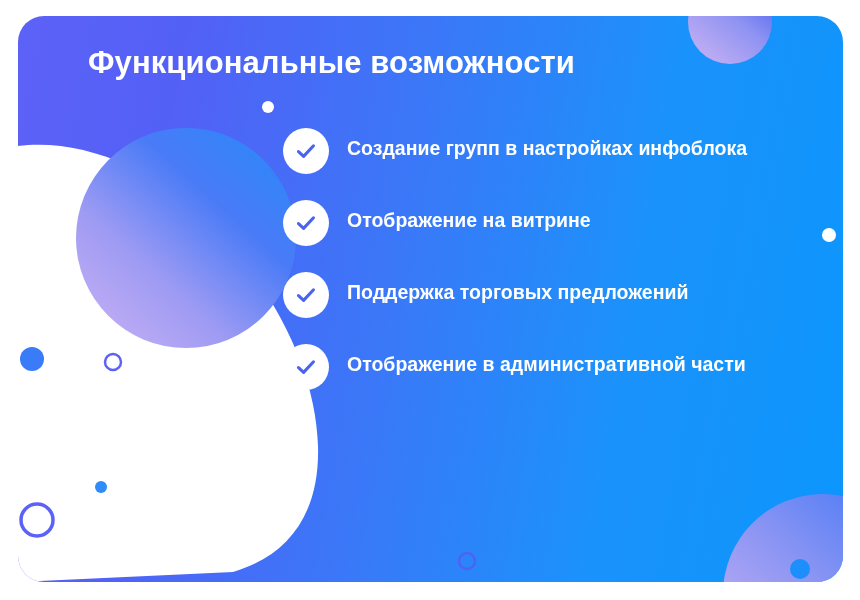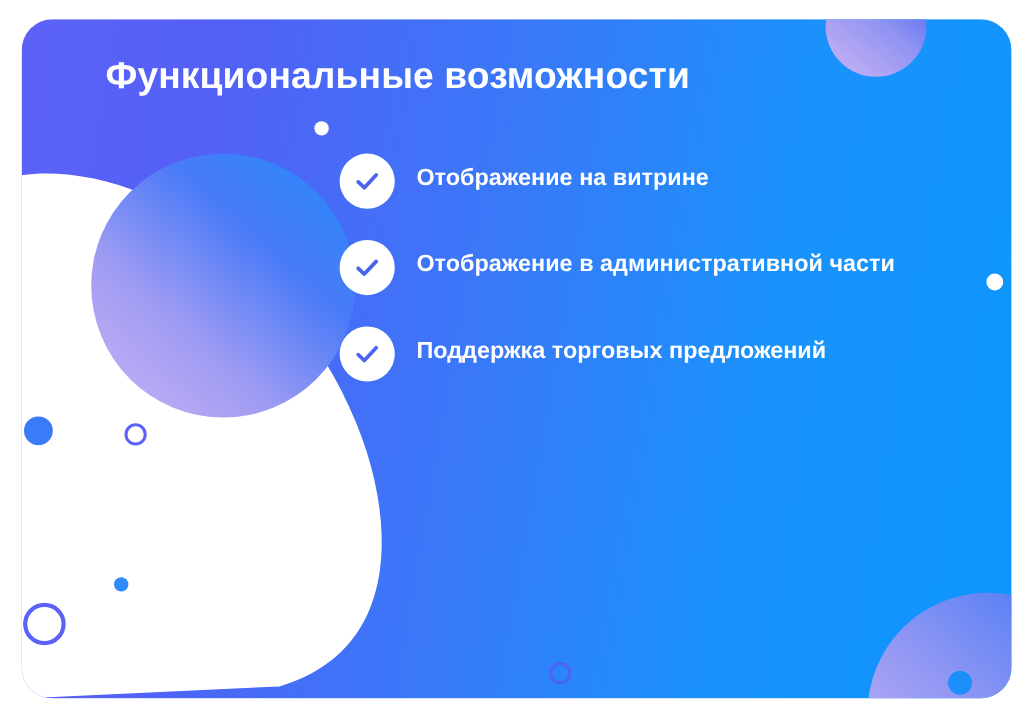--- a/index.html
+++ b/index.html
@@ -153,44 +153,52 @@
       <circle cx="83" cy="471" r="6" fill="#2f8bf9"></circle>
       <circle cx="95" cy="346" r="8" fill="none" stroke="#5d62f7" stroke-width="2.5"></circle>
       <circle cx="19" cy="504" r="16" fill="none" stroke="#5d62f7" stroke-width="3.5"></circle>
       <circle cx="449" cy="545" r="8" fill="none" stroke="#4f62f6" stroke-width="2.5"></circle>
     </svg>
 
     <div class="title">Функциональные возможности</div>
 
     <div class="feature-list">
 
+      <div class="feature-row">
+        <span class="check-badge">
+          <svg width="26" height="26" viewBox="0 0 26 26" aria-hidden="true">
+            <polyline points="5.5,13.6 10.6,18.4 20.5,7.8" fill="none" stroke="#4a63f0" stroke-width="3.1" stroke-linecap="round" stroke-linejoin="round"></polyline>
+          </svg>
+        </span>
+        <span class="feature-text">Создание групп в настройках инфоблока</span>
+      </div>
 
       <div class="feature-row">
         <span class="check-badge">
           <svg width="26" height="26" viewBox="0 0 26 26" aria-hidden="true">
             <polyline points="5.5,13.6 10.6,18.4 20.5,7.8" fill="none" stroke="#4a63f0" stroke-width="3.1" stroke-linecap="round" stroke-linejoin="round"></polyline>
           </svg>
         </span>
         <span class="feature-text">Отображение на витрине</span>
       </div>
 
       <div class="feature-row">
         <span class="check-badge">
           <svg width="26" height="26" viewBox="0 0 26 26" aria-hidden="true">
             <polyline points="5.5,13.6 10.6,18.4 20.5,7.8" fill="none" stroke="#4a63f0" stroke-width="3.1" stroke-linecap="round" stroke-linejoin="round"></polyline>
           </svg>
         </span>
+        <span class="feature-text">Поддержка торговых предложений</span>
+      </div>
+
+      <div class="feature-row">
+        <span class="check-badge">
+          <svg width="26" height="26" viewBox="0 0 26 26" aria-hidden="true">
+            <polyline points="5.5,13.6 10.6,18.4 20.5,7.8" fill="none" stroke="#4a63f0" stroke-width="3.1" stroke-linecap="round" stroke-linejoin="round"></polyline>
+          </svg>
+        </span>
         <span class="feature-text">Отображение в административной части</span>
-      </div>
-
-      <div class="feature-row">
-        <span class="check-badge">
-          <svg width="26" height="26" viewBox="0 0 26 26" aria-hidden="true">
-            <polyline points="5.5,13.6 10.6,18.4 20.5,7.8" fill="none" stroke="#4a63f0" stroke-width="3.1" stroke-linecap="round" stroke-linejoin="round"></polyline>
-          </svg>
-        </span>
-        <span class="feature-text">Поддержка торговых предложений</span>
       </div>
 
 
     </div>
   </div>
 </div>
 
 </body></html>

